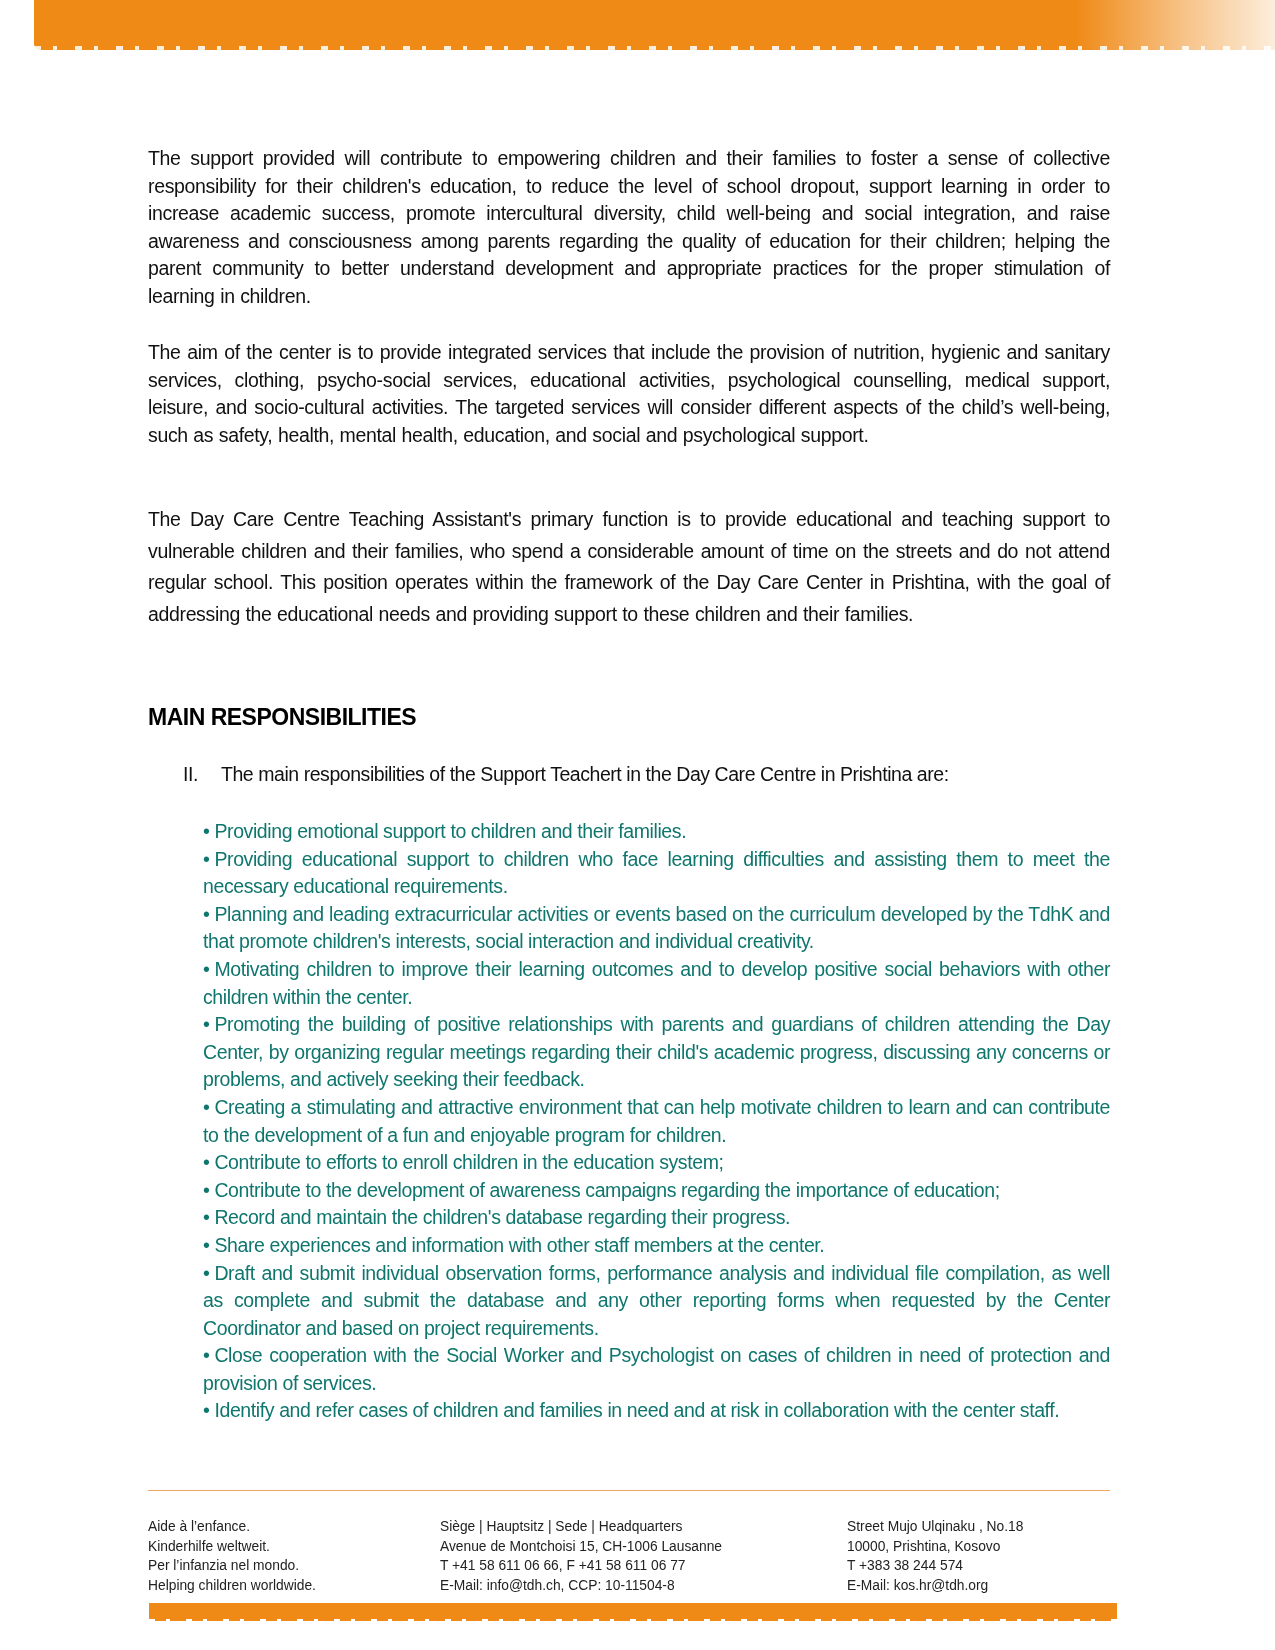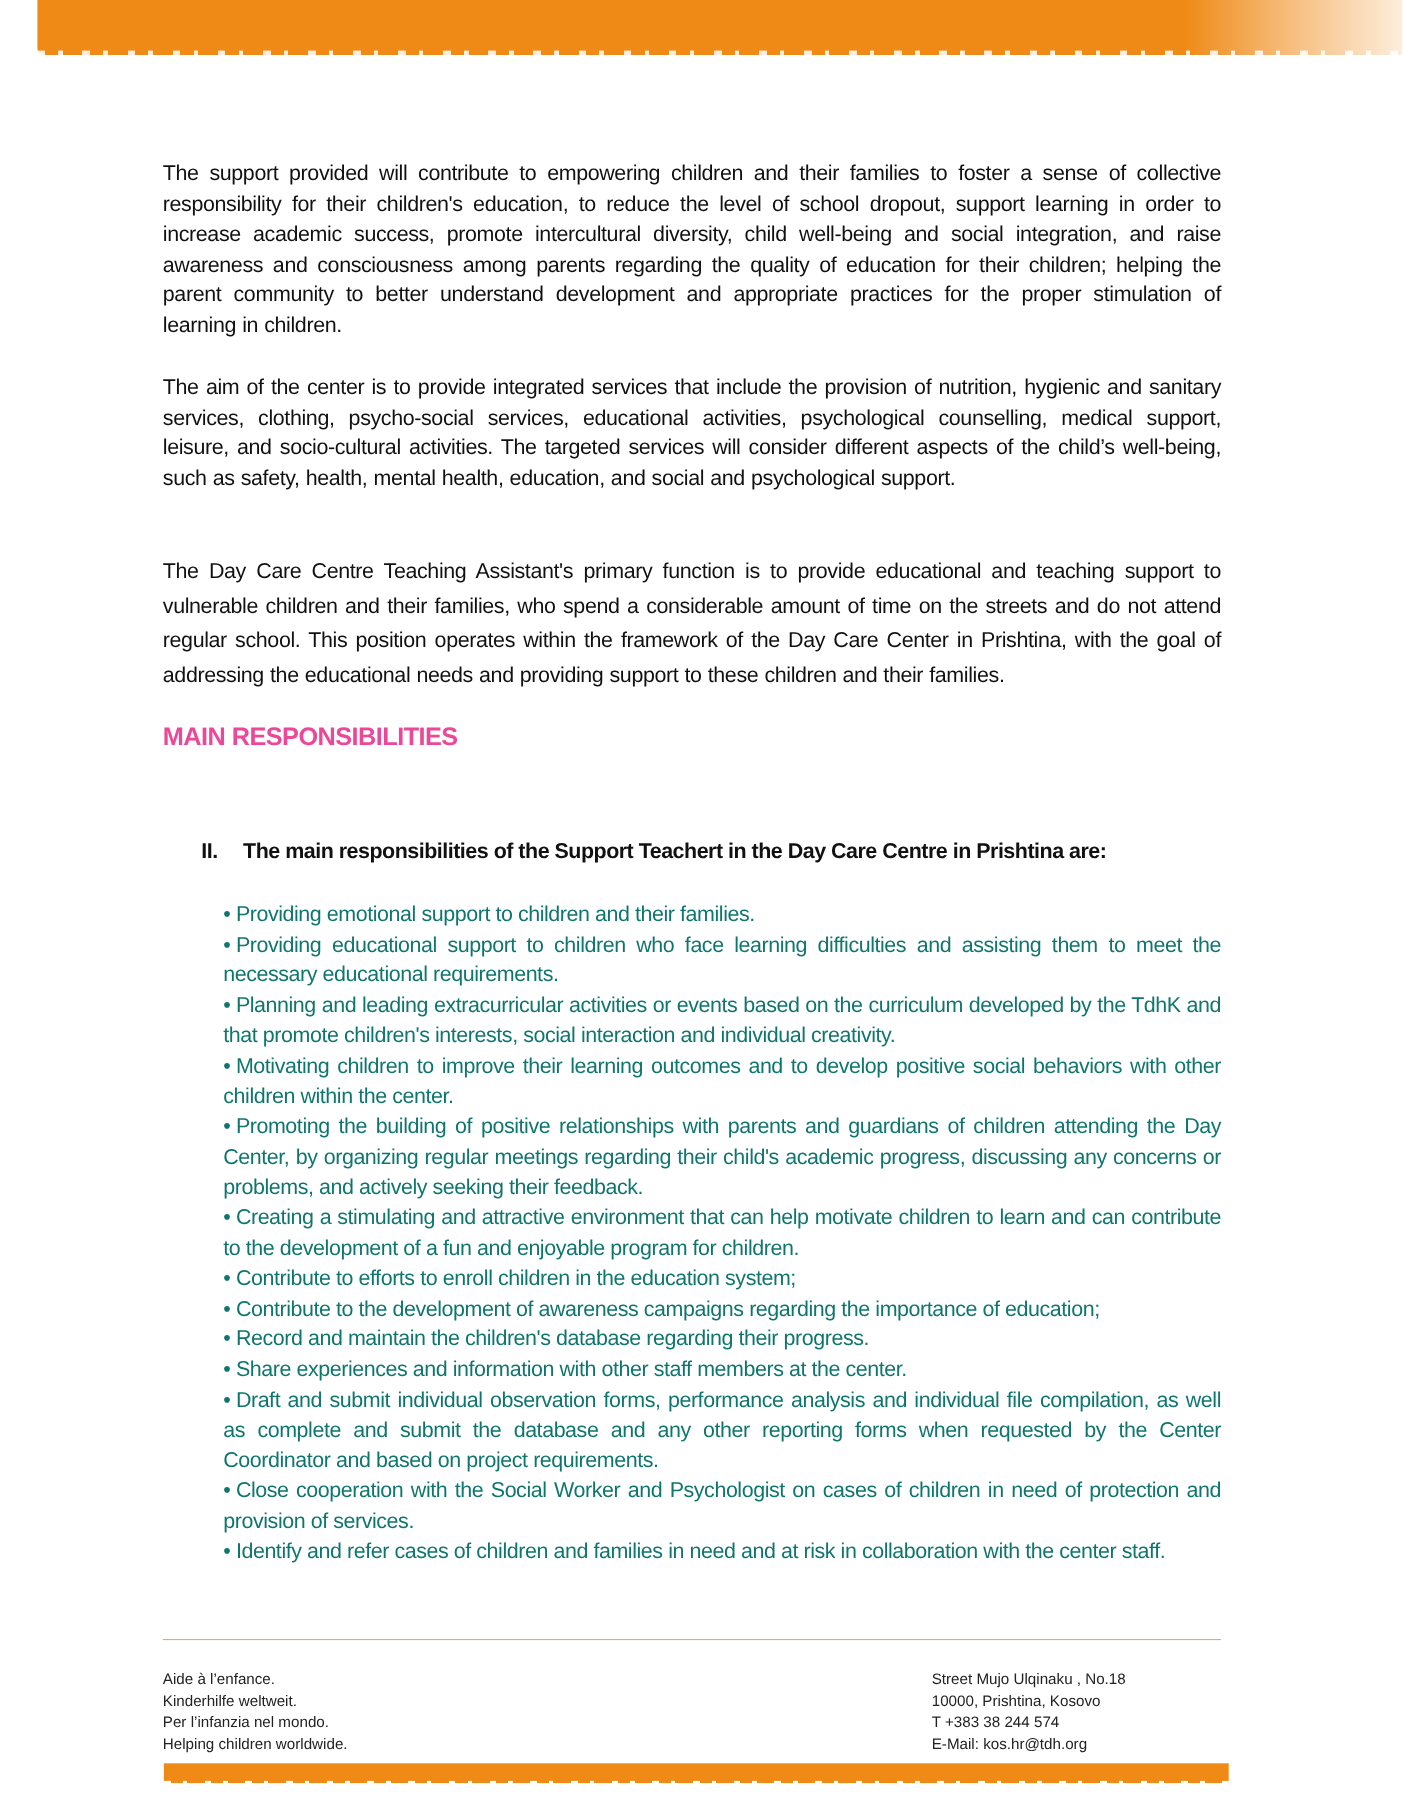--- a/index.html
+++ b/index.html
@@ -34,27 +34,27 @@
     font-size: 19.5px; line-height: 27.6px; text-align: justify;
     letter-spacing: -0.35px; word-spacing: 0.5px;
     margin: 0;
     transform-origin: left top;
   }
   #p1 { position: absolute; top: 145px; }
   #p2 { position: absolute; top: 339px; }
   #p3 { position: absolute; top: 504px; line-height: 31.6px; }
 
   .heading {
-    position: absolute; top: 656px; left: 148px;
+    position: absolute; top: 704px; left: 148px;
     font-family: "Liberation Sans", sans-serif; font-weight: bold;
-    font-size: 23px; color: #ec4899; letter-spacing: -0.5px; margin: 0;
+    font-size: 23px; color: #000000; letter-spacing: -0.5px; margin: 0;
   }
   .subheading {
     position: absolute; top: 763px; left: 183px; width: 900px;
-    font-family: "Liberation Sans", sans-serif; font-weight: bold;
+    font-family: "Liberation Sans", sans-serif; font-weight: normal;
     font-size: 19.5px; color: #111; letter-spacing: -0.45px; margin: 0;
     white-space: nowrap;
   }
   .subheading .num { display: inline-block; width: 38px; }
 
   .bullets {
     position: absolute; top: 818px; left: 203px; width: 907px;
     list-style: none; margin: 0; padding: 0;
     font-family: "Liberation Sans", sans-serif; font-size: 19.5px;
     line-height: 27.6px; letter-spacing: -0.4px; color: #0f766e;
@@ -114,20 +114,26 @@
 
   <div class="footer-rule"></div>
 
   <div class="footer">
     <div class="col col1">
       <span class="line">Aide à l’enfance.</span>
       <span class="line">Kinderhilfe weltweit.</span>
       <span class="line">Per l’infanzia nel mondo.</span>
       <span class="line">Helping children worldwide.</span>
     </div>
+    <div class="col col2">
+      <span class="line">Siège | Hauptsitz | Sede | Headquarters</span>
+      <span class="line">Avenue de Montchoisi 15, CH-1006 Lausanne</span>
+      <span class="line">T +41 58 611 06 66, F +41 58 611 06 77</span>
+      <span class="line">E-Mail: info@tdh.ch, CCP: 10-11504-8</span>
+    </div>
     <div class="col col3">
       <span class="line">Street Mujo Ulqinaku , No.18</span>
       <span class="line">10000, Prishtina, Kosovo</span>
       <span class="line">T +383 38 244 574</span>
       <span class="line">E-Mail: kos.hr@tdh.org</span>
     </div>
   </div>
 
   <div class="bottom-band"></div>
 </div>

